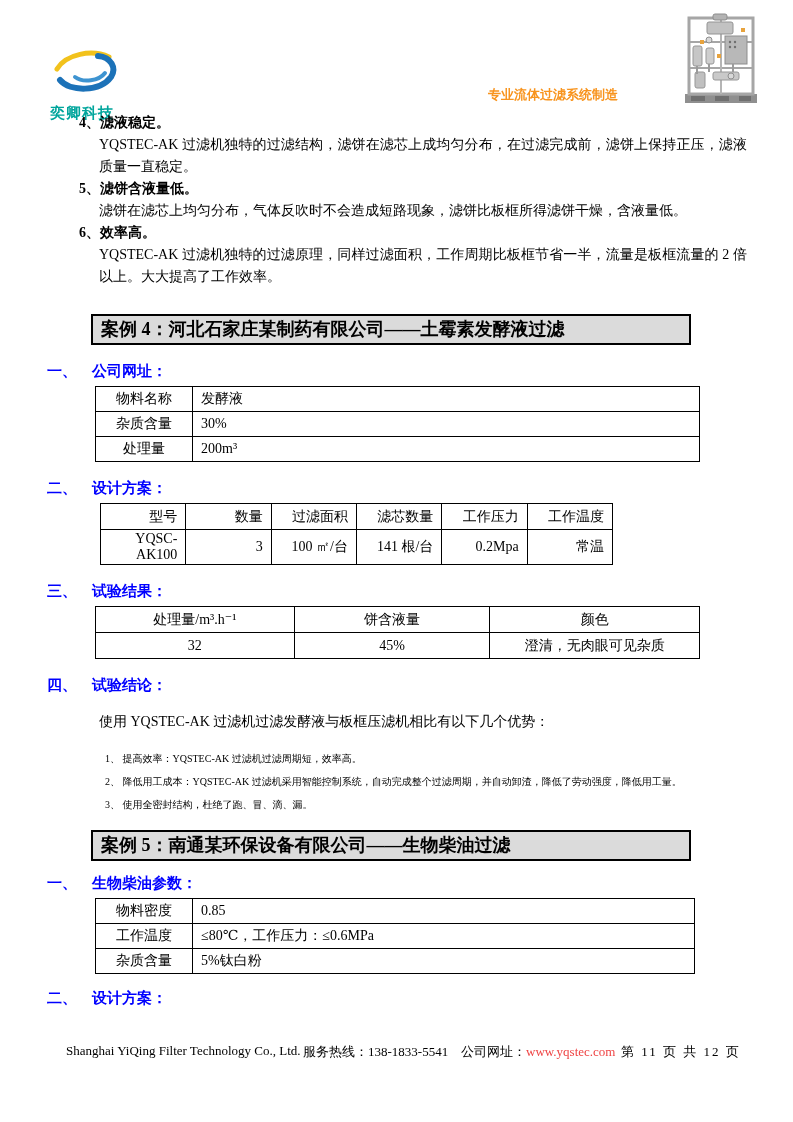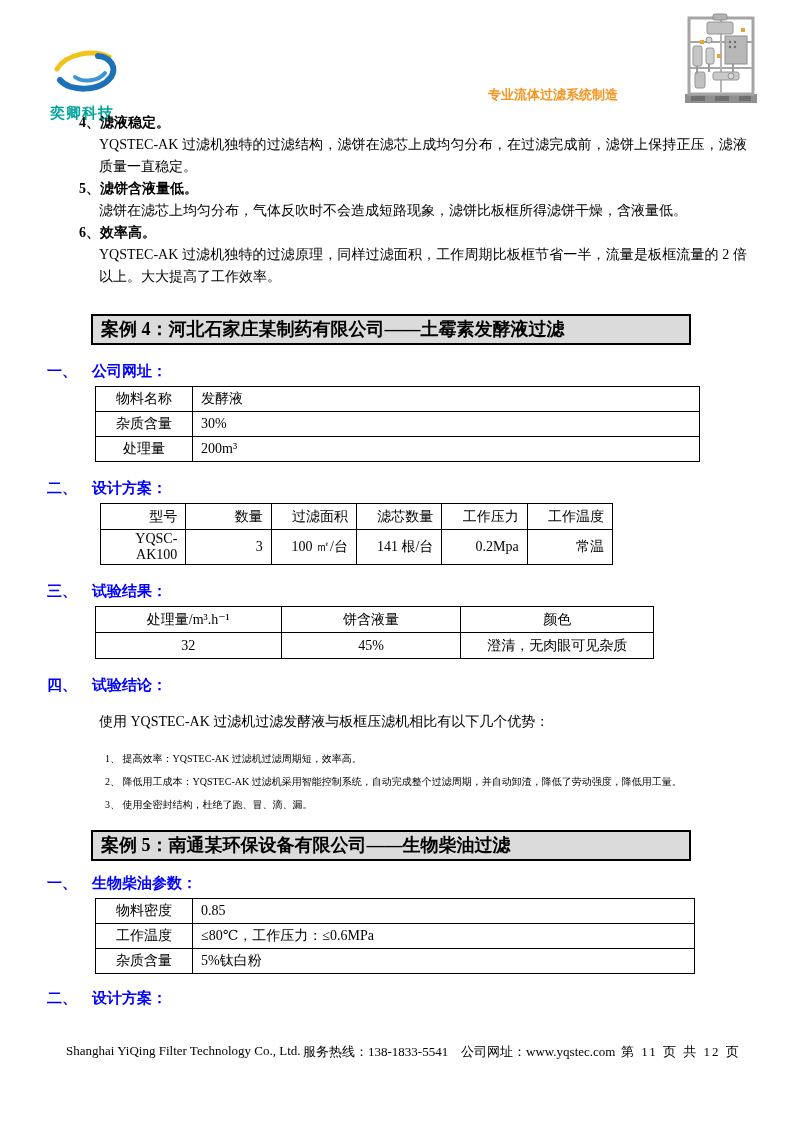--- a/index.html
+++ b/index.html
@@ -33,33 +33,33 @@
 
   table.doc { border-collapse:collapse; margin-left:48px; font-size:14px; }
   table.doc td, table.doc th { border:1px solid #000; padding:1px 8px; font-weight:normal; }
   table.kv { width:605px; }
   table.kv td { height:25px; }
   table.kv .k { width:97px; text-align:center; }
   table.kv .v { text-align:left; }
   table.kv5 { width:600px; }
   table.design { width:513px; margin-left:53px; text-align:right; }
   table.design td, table.design th { height:26px; width:85px; }
-  table.result { width:559px; text-align:center; }
+  table.result { width:605px; text-align:center; }
   table.result td, table.result th { height:26px; }
   table.result .c0 { width:199px; } table.result .c1 { width:196px; } table.result .c2 { width:210px; }
 
   .concl-intro { margin-left:52px; font-size:14px; line-height:23px; }
   .concl-item { margin:0 0 0 88px; text-indent:-30px; font-size:10px; line-height:23px; text-align:justify; }
 
   
   .footer { position:absolute; left:0; top:1043px; width:793px; font-size:13px; }
   .footer .f-company { position:absolute; left:40px; top:0;margin-left:26px; }
   .footer .f-hotline { position:absolute; left:303px; top:0;text-align:center; }
   .footer .f-web { position:absolute; left:461px; top:0; }
-  .footer .f-web a, .footer .f-link { color:#000000; text-decoration:none; }
+  .footer .f-web a, .footer .f-link { color:#ef4444; text-decoration:none; }
   .footer .f-page { position:absolute; left:621px; top:0; letter-spacing:2px; }
 </style>
 </head>
 <body>
 
 <div class="page">
 
   <div class="logo-block">
     <svg width="72" height="50" viewBox="0 0 72 50">
       <path d="M7 21 C16 6, 42 1, 59 9" stroke="#F2C21C" stroke-width="5" fill="none" stroke-linecap="round"></path>

